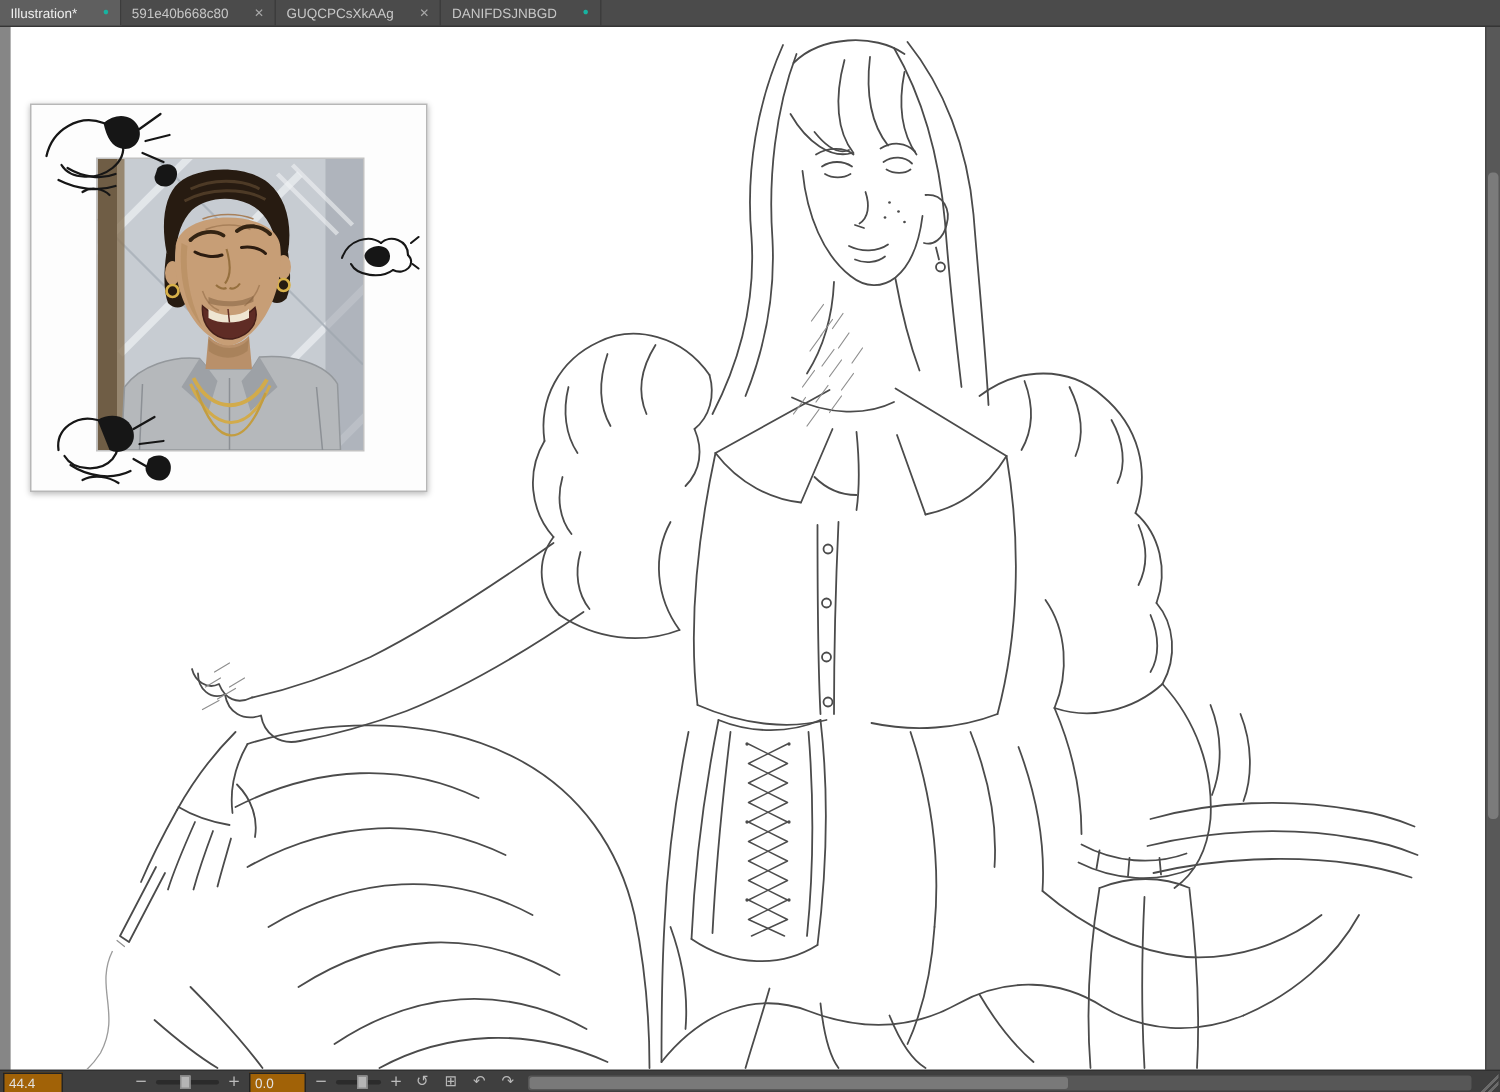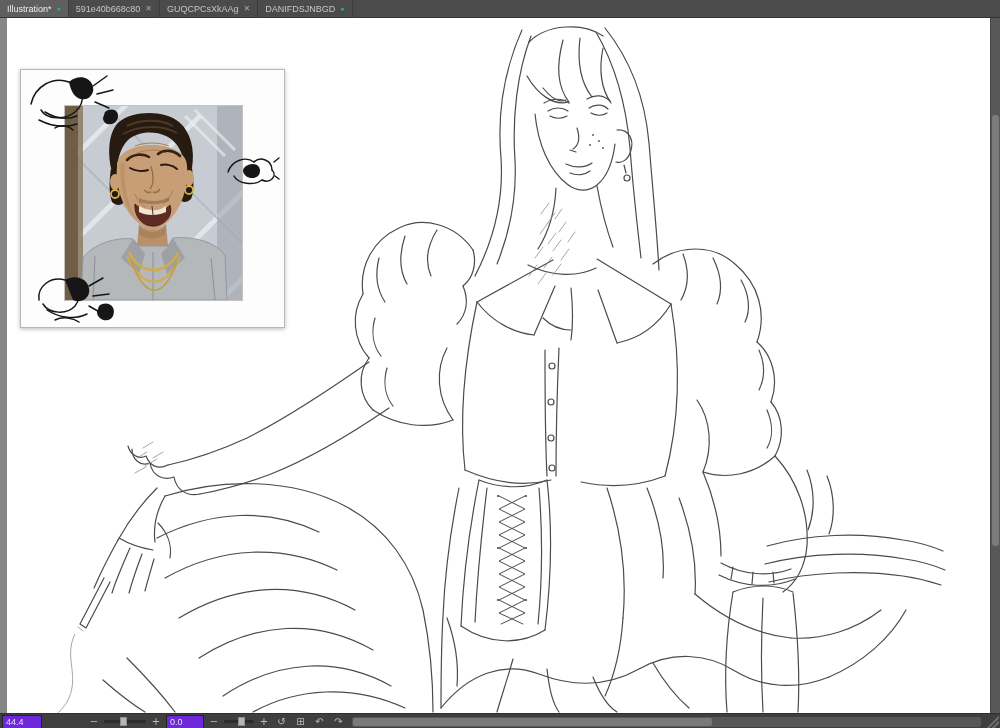--- a/index.html
+++ b/index.html
@@ -7,21 +7,21 @@
     width:1000px;height:728px;overflow:hidden;background:#4b4b4b;
     font-family:"Liberation Sans", sans-serif;
     -webkit-font-smoothing:antialiased;
   }
   
   .tabbar{
     height:17px;background:#4b4b4b;display:flex;align-items:stretch;
     border-bottom:1px solid #353535;
   }
   .tab{
-    display:flex;align-items:center;gap:5px;padding:0 7px;
+    display:flex;align-items:center;gap:17px;padding:0 7px;
     font-size:9px;color:#c7c7c7;border-right:1px solid #3c3c3c;
     max-width:110px;cursor:default;position:relative;
   }
   .tab.active{background:#5f5f5f;color:#efefef;}
   .tab-label{white-space:nowrap;overflow:hidden;text-overflow:clip;max-width:72px;}
   .tab .dot{color:#17b3a0;font-size:7px;line-height:1;}
   .tab .close{color:#a9a9a9;font-size:8px;line-height:1;cursor:pointer;}
   
   .workspace{height:695px;display:flex;position:relative;}
   .gutter-left{width:7px;background:#868686;}
@@ -40,21 +40,21 @@
   .refphoto{position:absolute;left:43px;top:35px;width:177px;height:194px;border:1px solid #c2c2c2;}
   .refphoto svg{display:block;width:177px;height:194px;}
   .doodle{position:absolute;}
   
   .statusbar{
     height:16px;background:#3f3f3f;border-top:1px solid #2f2f2f;
     display:flex;align-items:center;font-size:9px;color:#cfcfcf;
     padding:0 0 0 2px;box-sizing:border-box;gap:4px;
   }
   .val-box{
-    background:#6d28d9;border:1px solid #242424;color:#e2e2e2;
+    background:#a16207;border:1px solid #242424;color:#e2e2e2;
     padding:0 3px;height:12px;line-height:12px;min-width:30px;
   }
   .val-box.zoom{width:32px;margin-right:42px;}
   .val-box.rot{width:24px;margin:0 0;}
   .sb-btn{
     background:none;border:none;color:#bdbdbd;font-size:10px;line-height:12px;
     width:12px;height:14px;padding:0;cursor:pointer;font-family:"DejaVu Sans",sans-serif;
   }
   .slider{width:42px;height:3px;background:#2b2b2b;position:relative;border-radius:2px;}
   .slider.small{width:30px;}

